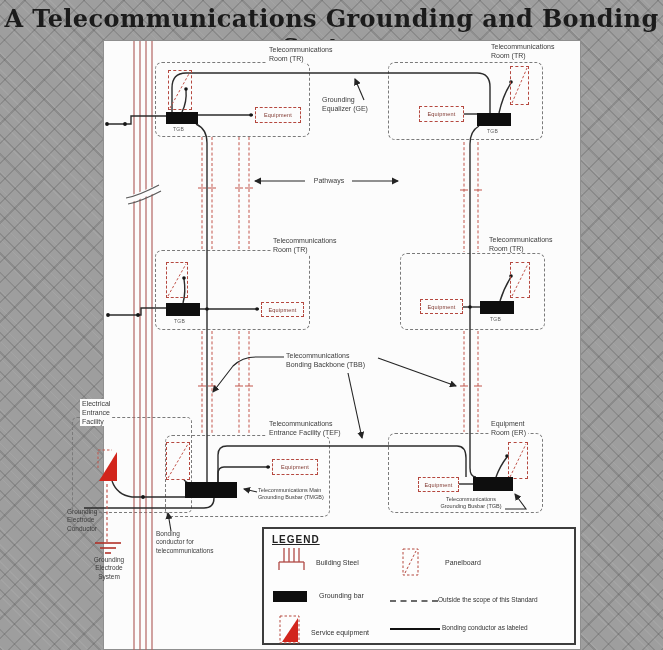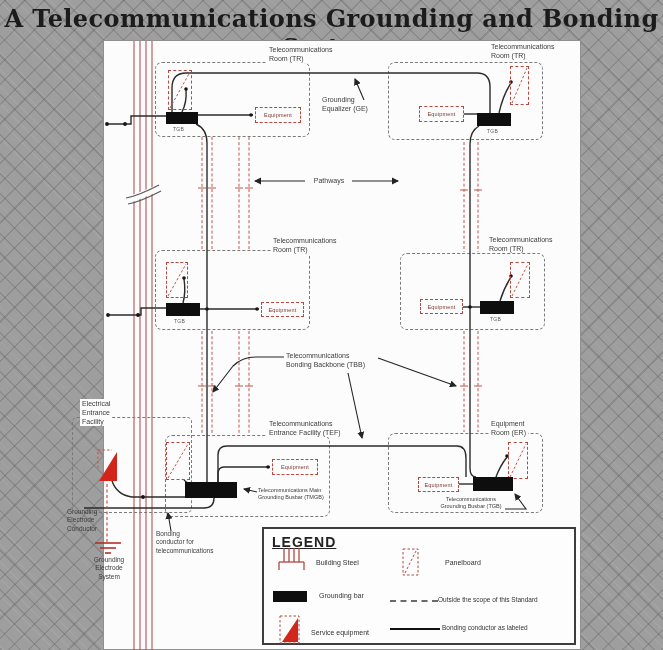--- a/index.html
+++ b/index.html
@@ -26,21 +26,21 @@
   .c{text-align:center;}
   .f55{font-size:5.5px;line-height:1.35;}
   .f65{font-size:6.5px;line-height:1.3;}
   .tgbl{position:absolute;color:#5a5a5a;font-size:5px;letter-spacing:.3px;}
   .eq{position:absolute;border:1px dashed #b5483f;box-sizing:border-box;color:#7e352d;
       font-size:5.5px;display:flex;align-items:center;justify-content:center;letter-spacing:.2px;background:#fcfcfc;}
   .pb{position:absolute;border:1px dashed #b5483f;box-sizing:border-box;background:transparent;}
   .bar{position:absolute;background:#0e0e0e;}
   .legend{position:absolute;left:262px;top:527px;width:314px;height:118px;
     background:#fdfdfd;border:2px solid #3d3d3d;box-sizing:border-box;}
-  .legend .t{position:absolute;left:8px;top:5px;font-size:14px;font-weight:bold;color:#222;
+  .legend .t{position:absolute;left:8px;top:5px;font-size:10px;font-weight:bold;color:#222;
     text-decoration:underline;letter-spacing:1px;}
   .legend .lab{position:absolute;color:#333;font-size:7px;}
   .legend .lab2{position:absolute;color:#333;font-size:6.5px;}
   .dashSample{position:absolute;width:48px;border-top:2px dashed #6a6a6a;}
   .solidSample{position:absolute;width:50px;height:2px;background:#111;}
   .icon{position:absolute;}
 </style>
 </head>
 <body>
 

